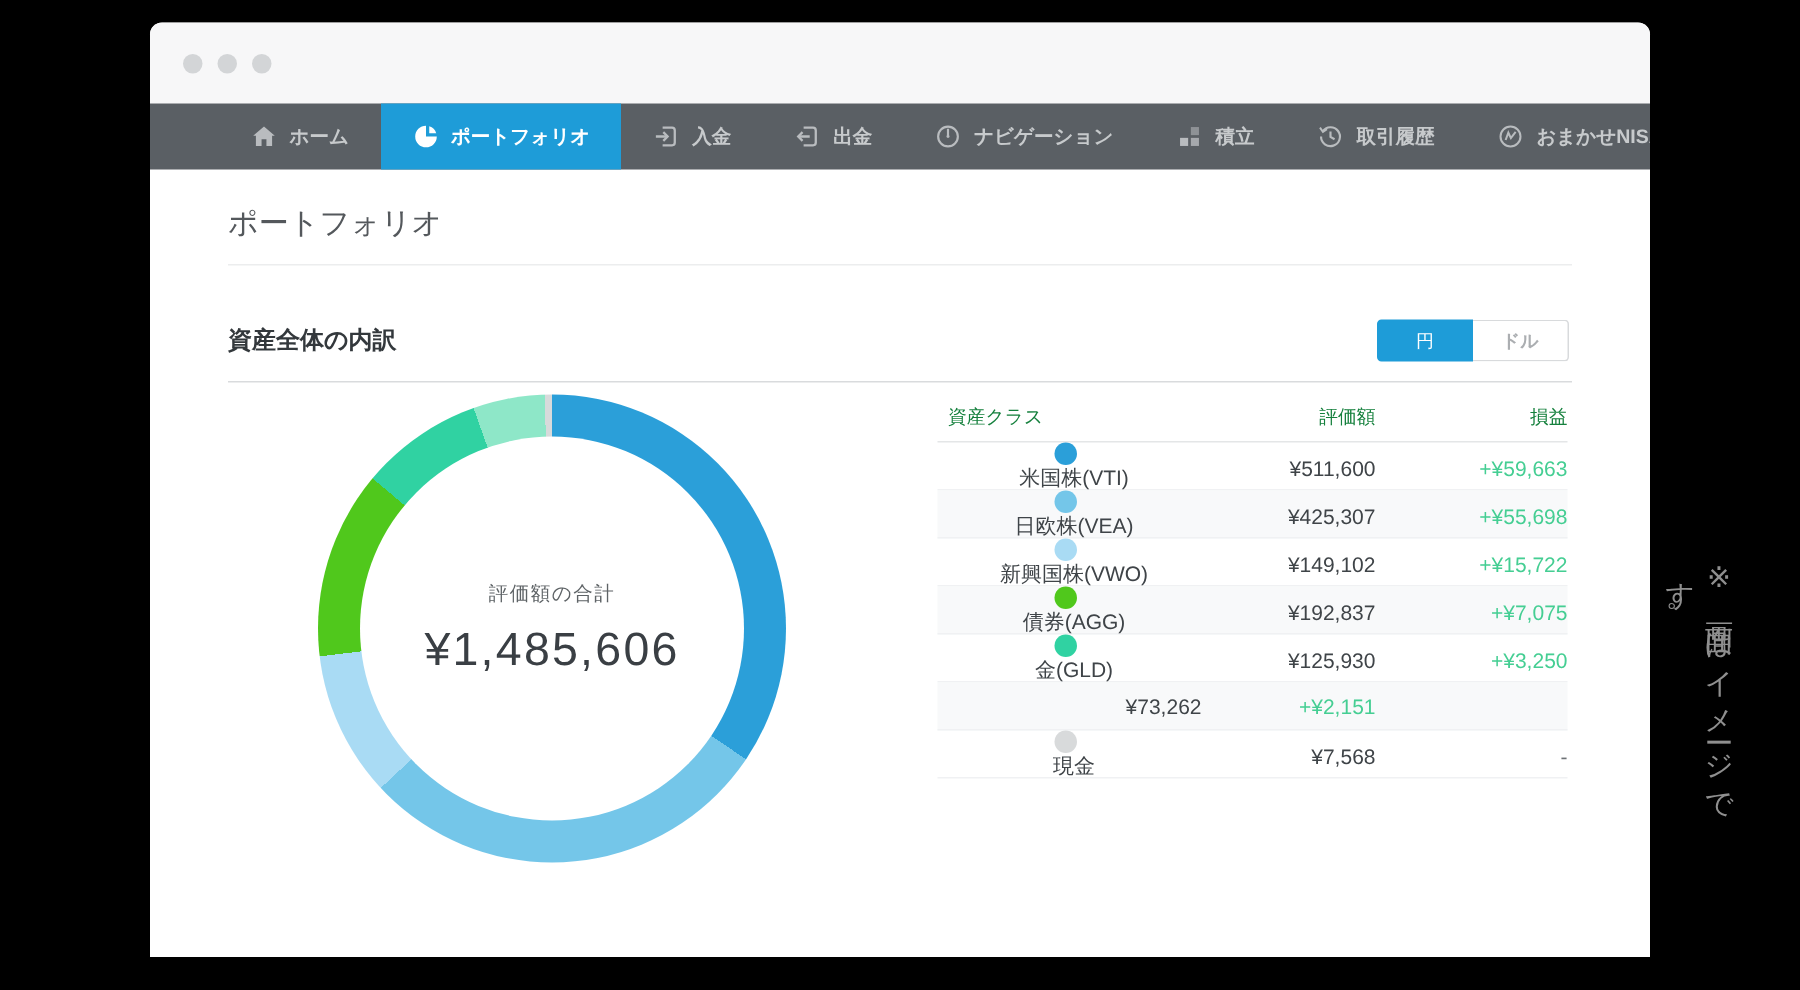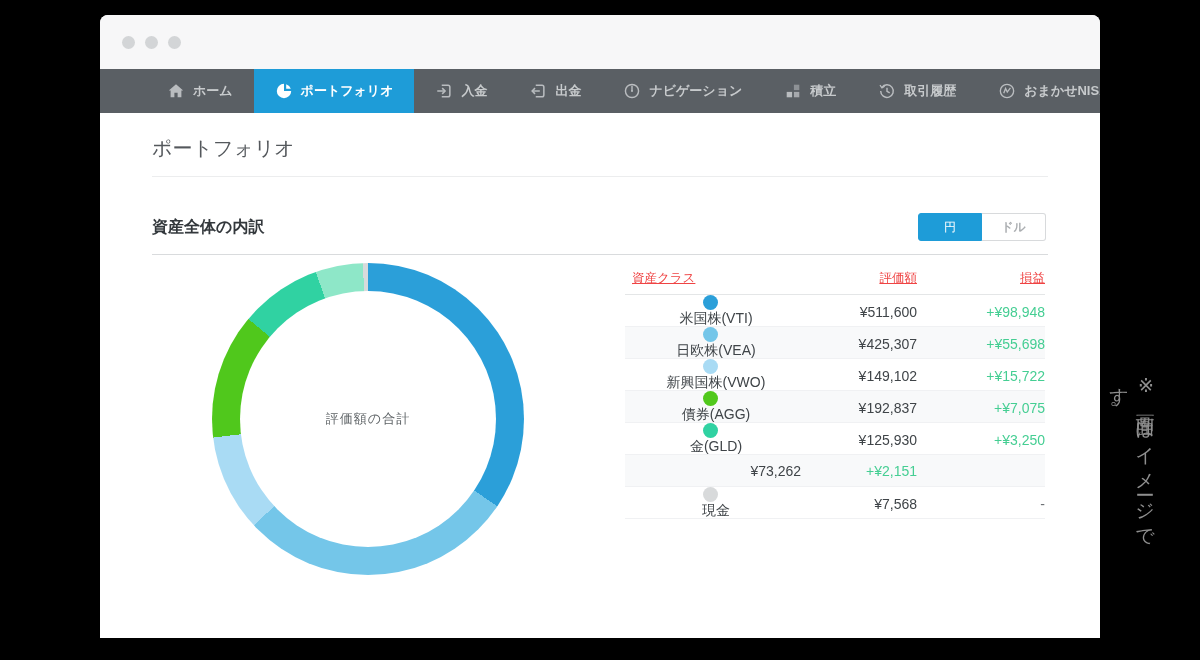--- a/index.html
+++ b/index.html
@@ -40,21 +40,21 @@
   .donut { position:absolute; left:112px; top:150px; width:312px; height:312px; border-radius:50%; }
   .donut-hole { position:absolute; left:28px; top:28px; width:256px; height:256px;
     border-radius:50%; background:#fff; display:flex; flex-direction:column;
     align-items:center; justify-content:center; }
   .donut-label { font-size:13px; color:#5E6366; letter-spacing:1px; }
   .donut-value { margin-top:10px; font-size:31px; color:#3A3F44; letter-spacing:1.5px; font-weight:400; }
 
   
   .asset-table { position:absolute; left:525px; top:150px; width:420px; }
   .t-head { display:grid; grid-template-columns:1fr 116px 128px; height:32px;
-    align-items:center; border-bottom:1px solid #E4E6E7; font-size:12.5px; color:#ef4444;text-decoration:underline; }
+    align-items:center; border-bottom:1px solid #E4E6E7; font-size:12.5px; color:#15803d; }
   .t-head .h1 { padding-left:7px; }
   .t-head .h2, .t-head .h3 { text-align:right; }
   .t-row { display:grid; grid-template-columns:1fr 116px 128px; height:32px;
     align-items:center; border-bottom:1px solid #F0F1F3; font-size:14px; color:#3F4448; }
   .t-row.alt { background:#F8F9FA; }
   .cell-asset { display:flex; align-items:center; padding-left:6px;flex-direction:column; }
   .a-dot { width:15px; height:15px; border-radius:50%; margin-right:12px; flex:0 0 auto; }
   .cell-val { text-align:right; }
   .cell-pl { text-align:right; }
   .cell-pl.gain { color:#45CE93; }
@@ -164,37 +164,38 @@
         <div class="toggle">
           <button class="on">円</button>
           <button>ドル</button>
         </div>
       </div>
       <div class="divider2"></div>
 
       <div class="donut" id="donut" style="background: conic-gradient(rgb(43, 159, 217) 0%, rgb(43, 159, 217) 34.437%, rgb(116, 198, 233) 34.437%, rgb(116, 198, 233) 63.066%, rgb(169, 219, 244) 63.066%, rgb(169, 219, 244) 73.102%, rgb(80, 200, 28) 73.102%, rgb(80, 200, 28) 86.082%, rgb(48, 210, 162) 86.082%, rgb(48, 210, 162) 94.559%, rgb(142, 231, 200) 94.559%, rgb(142, 231, 200) 99.491%, rgb(216, 218, 219) 99.491%, rgb(216, 218, 219) 100%);">
         <div class="donut-hole">
           <div class="donut-label">評価額の合計</div>
+          <div class="donut-value">¥1,485,606</div>
         </div>
       </div>
 
       <div class="asset-table">
         <div class="t-head">
           <div class="h1">資産クラス</div>
           <div class="h2">評価額</div>
           <div class="h3">損益</div>
         </div>
         <div id="table-body">
             <div class="t-row">
               <div class="cell-asset">
                 <span class="a-dot" style="background: rgb(43, 159, 217);"></span>
                 <span>米国株(VTI)</span>
               </div>
               <div class="cell-val">¥511,600</div>
-              <div class="cell-pl gain">+¥98,948</div>
+              <div class="cell-pl gain">+¥59,663</div>
             </div>
             <div class="t-row alt">
               <div class="cell-asset">
                 <span class="a-dot" style="background: rgb(116, 198, 233);"></span>
                 <span>日欧株(VEA)</span>
               </div>
               <div class="cell-val">¥425,307</div>
               <div class="cell-pl gain">+¥55,698</div>
             </div>
             <div class="t-row">

